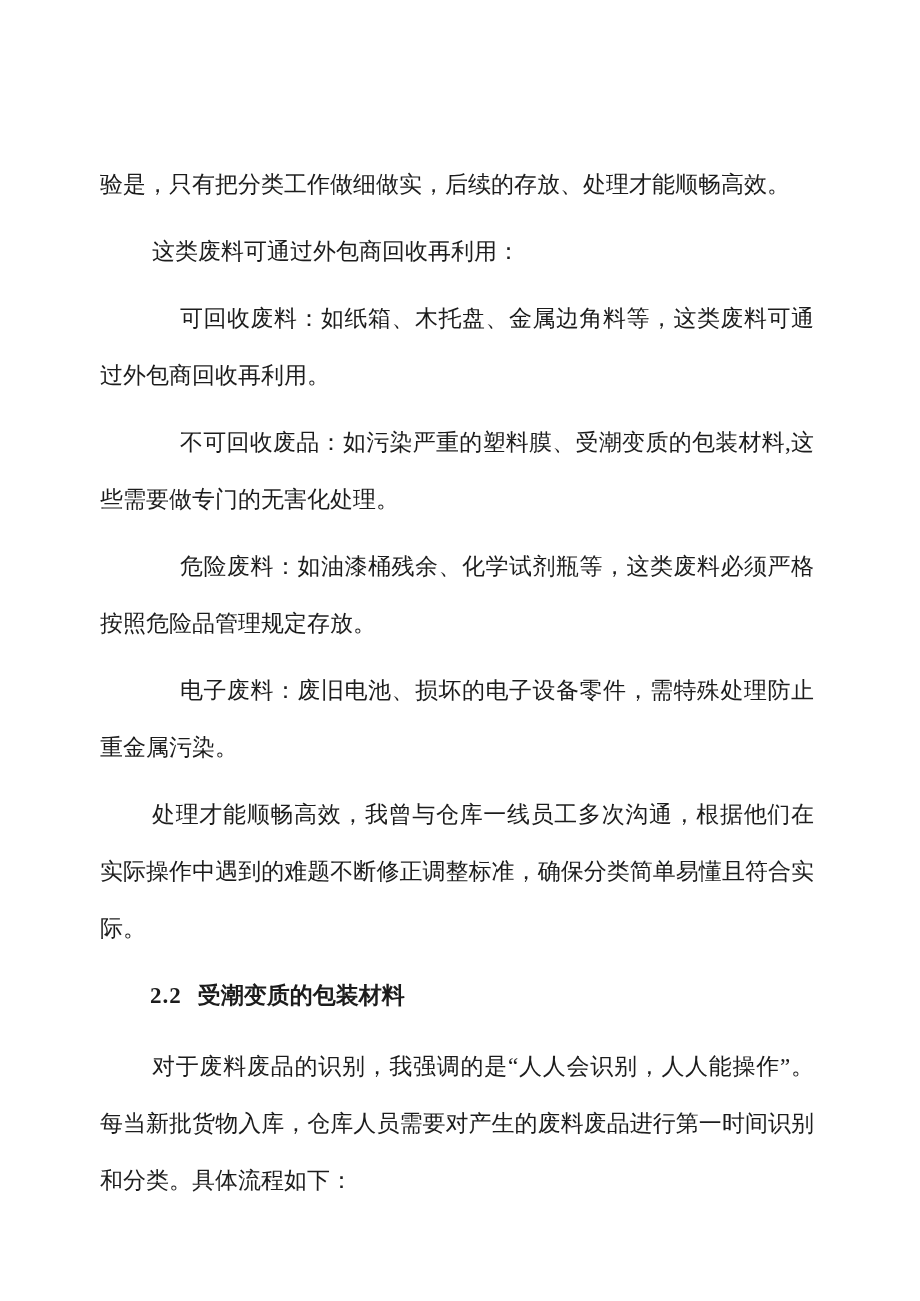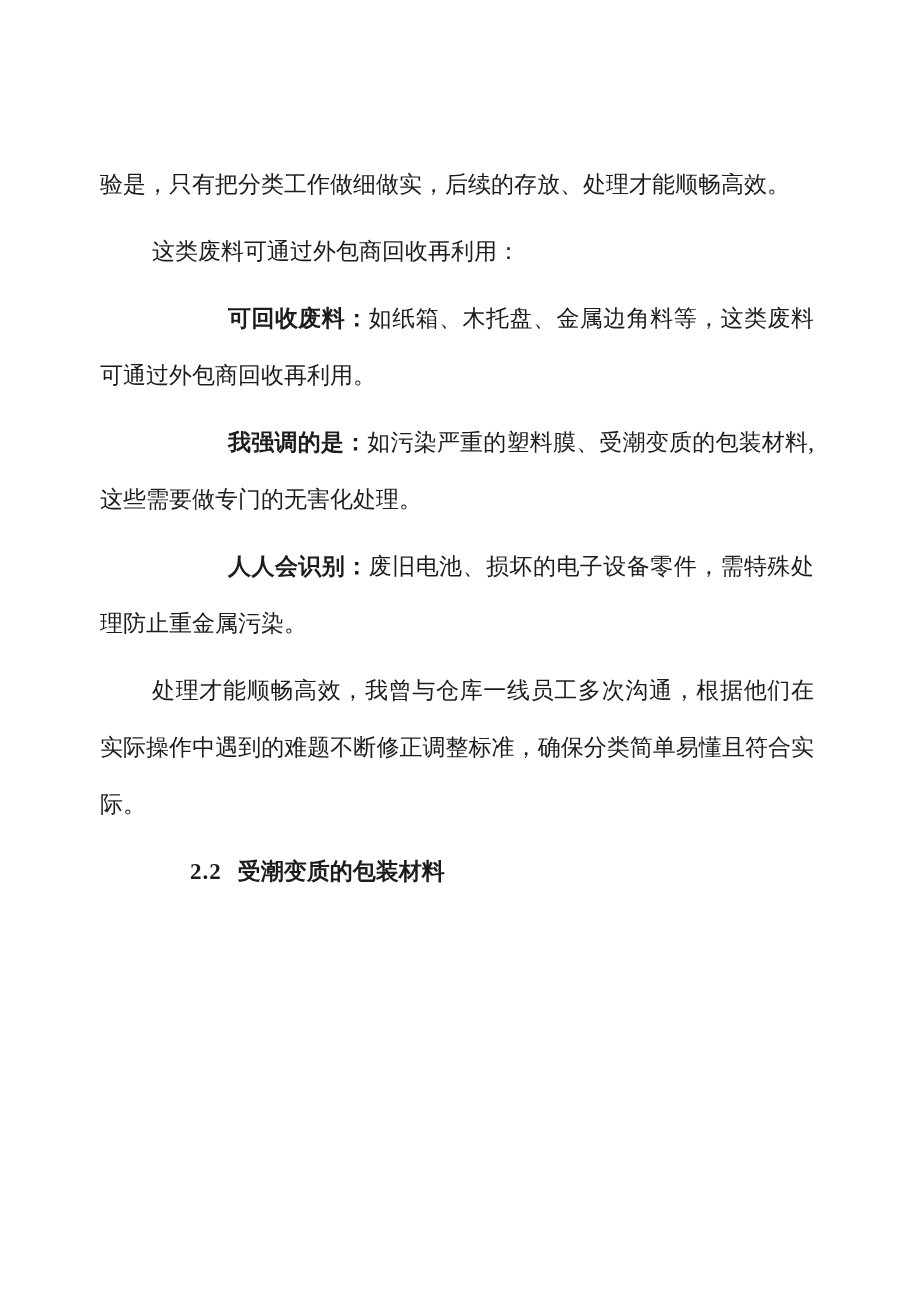--- a/index.html
+++ b/index.html
@@ -26,50 +26,50 @@
     text-justify: inter-character;
     word-break: break-all;
   }
   .indent {
     text-indent: 52px;
   }
   .indent-deep {
     text-indent: 80px;
   }
   .lead {
-    font-weight: bold;
-    margin-left: 48px;
+    font-weight: normal;
   }
   .heading {
     margin: 4px 0 14px 0;
     line-height: 57px;
     font-size: 23px;
     font-weight: bold;
     padding-left: 50px;
   }
   .heading .hnum {
     margin-right: 16px;
     letter-spacing: 1px;
-    margin-left: 40px;
   }
 </style>
 </head>
 <body>
 
 <div class="page">
 
   <p class="para">验是，只有把分类工作做细做实，后续的存放、处理才能顺畅高效。</p>
 
   <p class="para indent">这类废料可通过外包商回收再利用：</p>
 
   <p class="para indent-deep"><span class="lead">可回收废料：</span><span>如纸箱、木托盘、金属边角料等，这类废料可通过外包商回收再利用。</span></p>
 
-  <p class="para indent-deep"><span class="lead">我强调的是：</span><span>如污染严重的塑料膜、受潮变质的包装材料,这些需要做专门的无害化处理。</span></p>
+  <p class="para indent-deep"><span class="lead">不可回收废品：</span><span>如污染严重的塑料膜、受潮变质的包装材料,这些需要做专门的无害化处理。</span></p>
 
+  <p class="para indent-deep"><span class="lead">危险废料：</span><span>如油漆桶残余、化学试剂瓶等，这类废料必须严格按照危险品管理规定存放。</span></p>
 
-  <p class="para indent-deep"><span class="lead">人人会识别：</span><span>废旧电池、损坏的电子设备零件，需特殊处理防止重金属污染。</span></p>
+  <p class="para indent-deep"><span class="lead">电子废料：</span><span>废旧电池、损坏的电子设备零件，需特殊处理防止重金属污染。</span></p>
 
   <p class="para indent">处理才能顺畅高效，我曾与仓库一线员工多次沟通，根据他们在实际操作中遇到的难题不断修正调整标准，确保分类简单易懂且符合实际。</p>
 
   <h3 class="heading"><span class="hnum">2.2</span><span>受潮变质的包装材料</span></h3>
 
+  <p class="para indent">对于废料废品的识别，我强调的是“人人会识别，人人能操作”。每当新批货物入库，仓库人员需要对产生的废料废品进行第一时间识别和分类。具体流程如下：</p>
 
 </div>
 
 </body></html>

